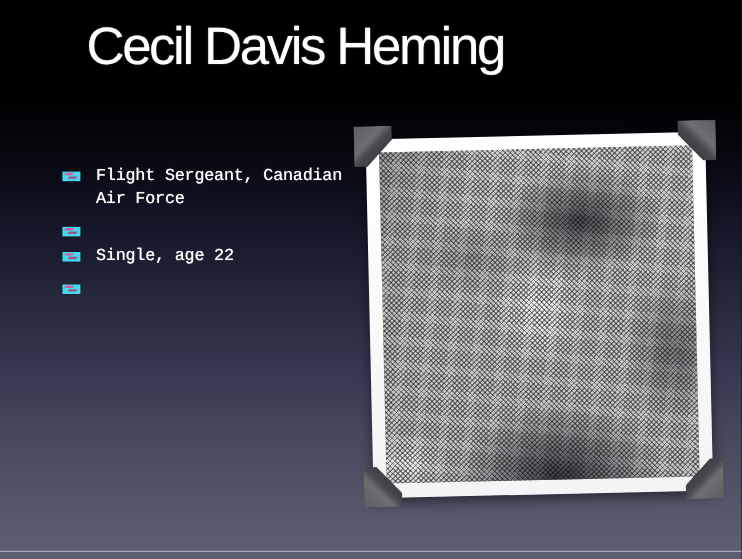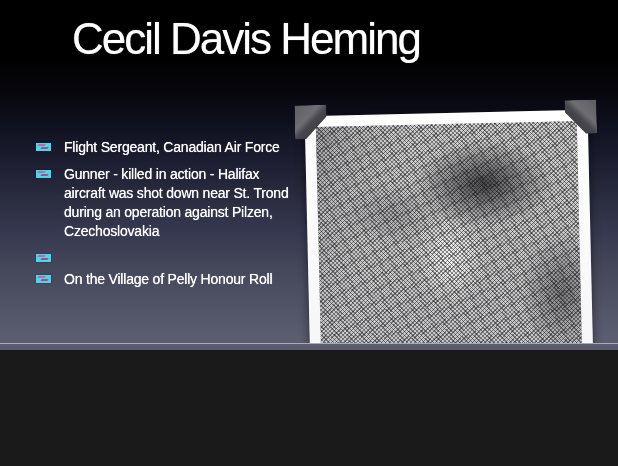--- a/index.html
+++ b/index.html
@@ -1,35 +1,35 @@
 <!DOCTYPE html>
 <html><head>
 <meta charset="utf-8">
 <style>
   html,body{margin:0;padding:0;background:#1a1a1a;}
   .slide{
     position:relative;
-    width:618px;height:350px;
+    width:618px;height:466px;
     overflow:hidden;
     font-family:"Liberation Sans",sans-serif;
     background:linear-gradient(180deg,
       #000000 0%, #000000 16%, #06060d 26%, #101120 36%,
       #1c1d30 46%, #292b3e 56%, #363850 66%, #44465a 76%,
       #4f5165 86%, #595b6e 95%, #5d5f72 100%);
   }
   .title{
     position:absolute;left:72px;top:13px;margin:0;
     font-size:44px;line-height:52px;font-weight:400;
     letter-spacing:-2px;color:#ffffff;
     text-shadow:0 0 1px rgba(255,255,255,.6);
     white-space:nowrap;
   }
   .bullets{
-    position:absolute;left:36px;top:138px;width:262px;
-    margin:0;padding:0;list-style:none;
+    position:absolute;left:52px;top:138px;width:262px;
+    margin:0;padding:0;list-style:none;font-family:Liberation Mono, monospace;
   }
   .bullet-item{display:flex;margin:0 0 8px 0;}
   .bullet-icon{
     position:relative;flex:0 0 15px;width:15px;height:8px;margin:5px 13px 0 0;
     background:#45d8f0;box-shadow:0 0 1px rgba(0,0,0,.6);
   }
   .bullet-icon::before{
     content:"";position:absolute;left:2px;top:1px;width:7px;height:2px;
     background:#d0619b;transform:skewX(-32deg);
   }
@@ -98,28 +98,27 @@
 
   <h1 class="title">Cecil Davis Heming</h1>
 
   <ul class="bullets">
     <li class="bullet-item">
       <span class="bullet-icon"></span>
       <span class="bullet-text">Flight Sergeant, Canadian Air Force</span>
     </li>
     <li class="bullet-item">
       <span class="bullet-icon"></span>
-      <span class="bullet-text">Gunner - killed in action - Halifax aircraft was shot down near St. Trond during an operation against Pilzen, Czechoslovakia</span>
     </li>
     <li class="bullet-item">
       <span class="bullet-icon"></span>
+      <span class="bullet-text">Single, age 22</span>
     </li>
     <li class="bullet-item">
       <span class="bullet-icon"></span>
-      <span class="bullet-text">On the Village of Pelly Honour Roll</span>
     </li>
   </ul>
 
   <div class="photo-group">
     <div class="photo-frame">
       <div class="photo" role="img" aria-label="Black-and-white halftone portrait photograph of a young man in uniform, mounted as a white-bordered print with dark metal photo corners"></div>
     </div>
     <div class="corner tl"></div>
     <div class="corner tr"></div>
     <div class="corner bl"></div>

